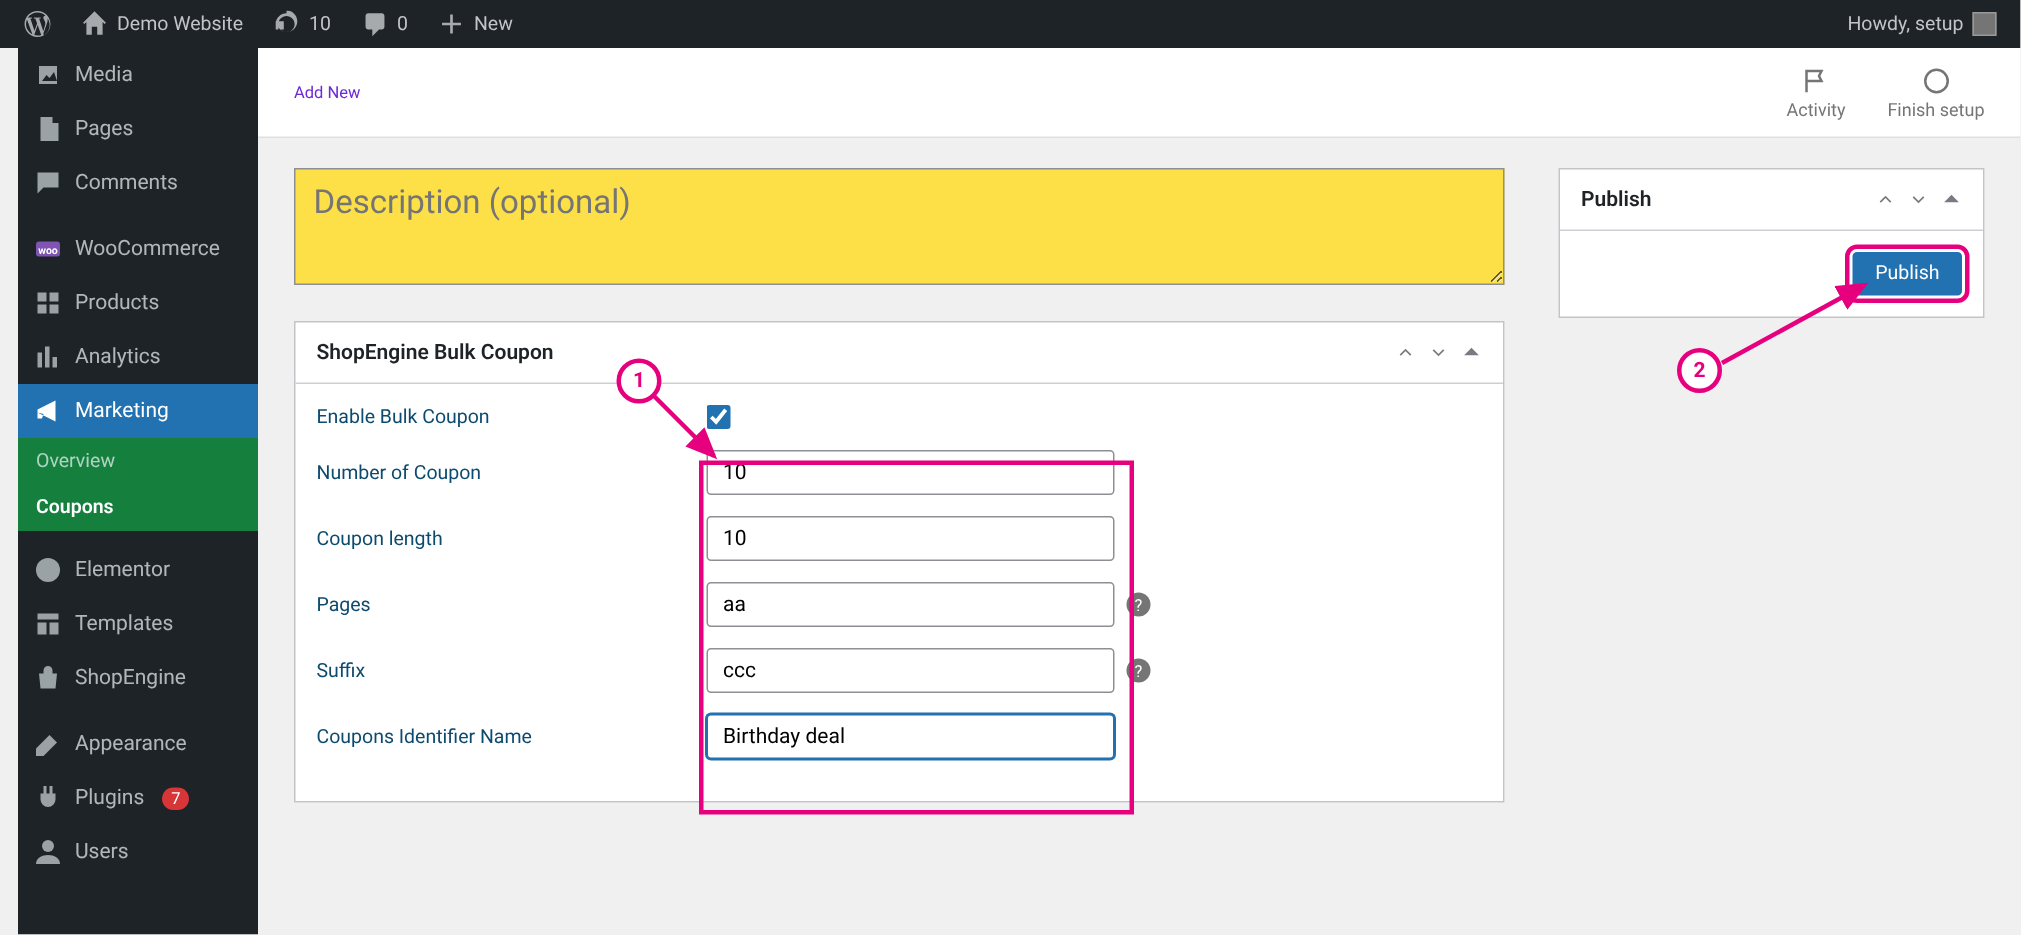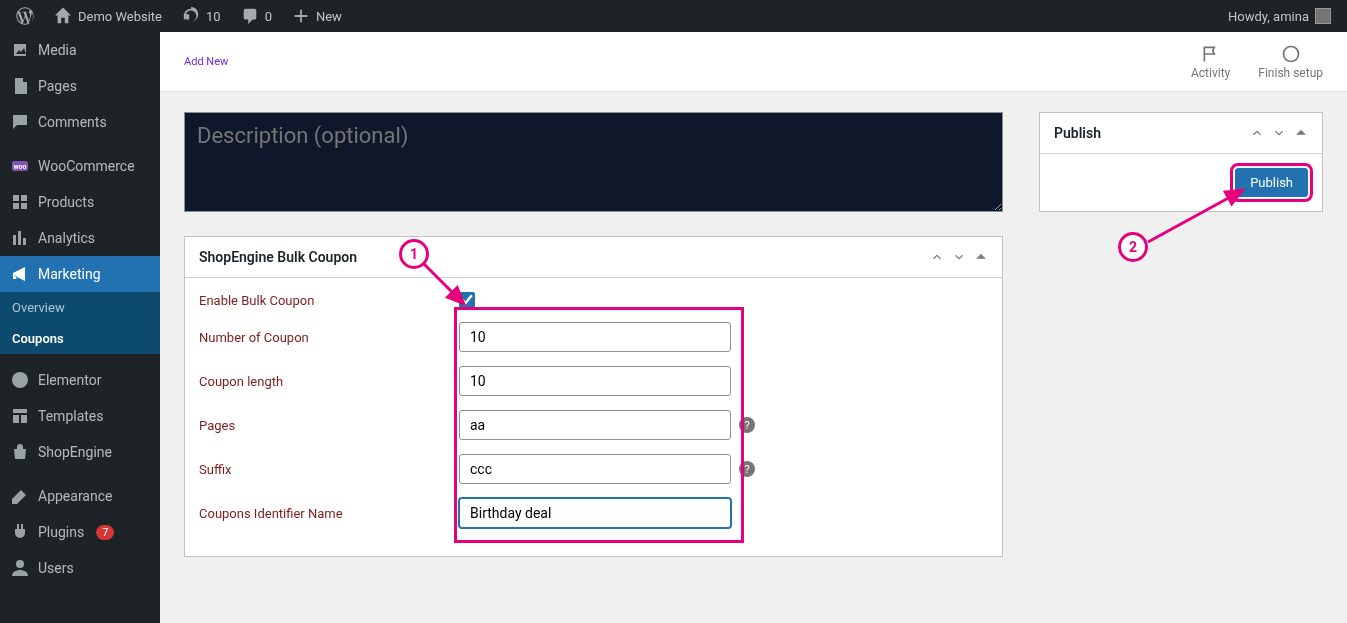--- a/index.html
+++ b/index.html
@@ -6,57 +6,57 @@
 body { background: #f0f0f1; overflow-x: hidden; }
 
 
 .adminbar { background: #1d2327; color: #c3c4c7; height: 32px; display: flex; align-items: center; font-size: 13px; padding: 0 8px; justify-content: space-between; }
 .adminbar-left, .adminbar-right { display: flex; align-items: center; gap: 4px; }
 .adminbar-item { display: flex; align-items: center; gap: 6px; padding: 0 8px; height: 32px; cursor: pointer; }
 .adminbar svg { width: 18px; height: 18px; fill: #a7aaad; }
 .adminbar .avatar { width: 16px; height: 16px; background: #757575; border: 1px solid #999; }
 
 
-.wrap { display: flex; }
+.wrap { display: flex; margin-left: 12px; }
 .sidebar { width: 160px; background: #1d2327; min-height: 591px; color: #ffffff; font-size: 14px; }
 .side-item { display: flex; align-items: center; gap: 8px; padding: 8px 10px; color: rgba(240,246,252,.7); cursor: pointer; position: relative; }
 .side-item svg { width: 20px; height: 20px; fill: rgba(240,246,252,.6); flex-shrink: 0; }
 .side-item.active { background: #2271b1; color: #fff; }
 .side-item.active svg { fill: #fff; }
 .side-item.active::after { content: ""; position: absolute; right: -8px; top: 50%; transform: translateY(-50%); border: 8px solid transparent; border-right-color: #f0f0f1; }
-.side-sub { background: #0c4a6e; }
+.side-sub { background: #15803d; }
 .side-sub .sub-item { padding: 8px 12px; color: rgba(240,246,252,.7); cursor: pointer; font-size: 13px; }
 .side-sub .sub-item.sel { color: #fff; font-weight: 600; }
 .badge { background: #d63638; color: #fff; border-radius: 9px; font-size: 11px; padding: 1px 6px; margin-left: 4px; }
 .side-sep { height: 8px; }
 
 
 .main { flex: 1; background: #f0f0f1; }
 .topstrip { background: #fff; height: 60px; display: flex; align-items: center; justify-content: space-between; padding: 0 24px; border-bottom: 1px solid #e0e0e0; }
 .topstrip h1 { font-size: 11px; font-weight: 400; color: #6d28d9; }
 .topstrip-right { display: flex; gap: 28px; }
 .ts-link { display: flex; flex-direction: column; align-items: center; color: #757575; font-size: 12px; cursor: pointer; gap: 2px; }
 .ts-link svg { width: 20px; height: 20px; stroke: #757575; fill: none; stroke-width: 2; }
 
 .content { padding: 20px 24px; display: flex; gap: 20px; align-items: flex-start; }
 .col-main { flex: 1; }
 .col-side { width: 300px; }
 
-.desc-box { width: 100%; height: 100px; border: 1px solid #8c8f94; background: #0f172a; padding: 10px 12px; font-size: 22px; color: #757575; resize: vertical; font-family: inherit; }
+.desc-box { width: 100%; height: 78px; border: 1px solid #8c8f94; background: #fde047; padding: 10px 12px; font-size: 22px; color: #757575; resize: vertical; font-family: inherit; }
 .desc-box::placeholder { color: #757575; }
 
 .panel { background: #fff; border: 1px solid #c3c4c7; margin-top: 20px; }
 .panel-head { display: flex; justify-content: space-between; align-items: center; padding: 12px 14px; border-bottom: 1px solid #ccd0d4; }
 .panel-head h2 { font-size: 14px; font-weight: 600; color: #1d2327; }
 .panel-head-icons { display: flex; gap: 8px; }
 .panel-head-icons svg { width: 14px; height: 14px; stroke: #787c82; fill: none; stroke-width: 2; cursor: pointer; }
 .panel-body { padding: 14px; }
 
 .form-row { display: flex; align-items: center; margin-bottom: 14px; }
-.form-row .lbl { width: 260px; font-size: 13px; color: #7f1d1d; }
+.form-row .lbl { width: 260px; font-size: 13px; color: #0c4a6e; }
 .form-row input[type=text] { width: 272px; padding: 6px 10px; border: 1px solid #8c8f94; border-radius: 3px; font-size: 14px; background: #fff; }
 .form-row input[type=text].focus { border-color: #2271b1; box-shadow: 0 0 0 1px #2271b1; outline: none; }
 .form-row input[type=checkbox] { width: 16px; height: 16px; accent-color: #2271b1; }
 .help-ic { margin-left: 8px; width: 16px; height: 16px; background: #757575; color: #fff; border-radius: 50%; font-size: 11px; display: inline-flex; align-items: center; justify-content: center; cursor: help; }
 
 .publish-panel { background: #fff; border: 1px solid #c3c4c7; }
 .publish-body { padding: 14px; display: flex; justify-content: flex-end; }
 .btn-publish { background: #2271b1; color: #fff; border: 1px solid #2271b1; padding: 6px 14px; font-size: 13px; cursor: pointer; border-radius: 3px; }
 
 
@@ -94,21 +94,21 @@
       </div>
     <div class="adminbar-item">
         <svg viewBox="0 0 20 20">
           <path d="M9 3h2v6h6v2h-6v6H9v-6H3V9h6z"></path>
         </svg>
         <span>New</span>
       </div>
   </div>
   <div class="adminbar-right">
     <div class="adminbar-item">
-        <span>Howdy, amina</span>
+        <span>Howdy, setup</span>
         <div class="avatar"></div>
       </div>
   </div>
 </div>
 
 <div class="wrap">
   <div class="sidebar">
     <div class="side-item">
         <svg viewBox="0 0 20 20">
           <path d="M4 16V4h12v12H4zm10-8l-3 4-2-2-3 4h10l-2-6z"></path>

